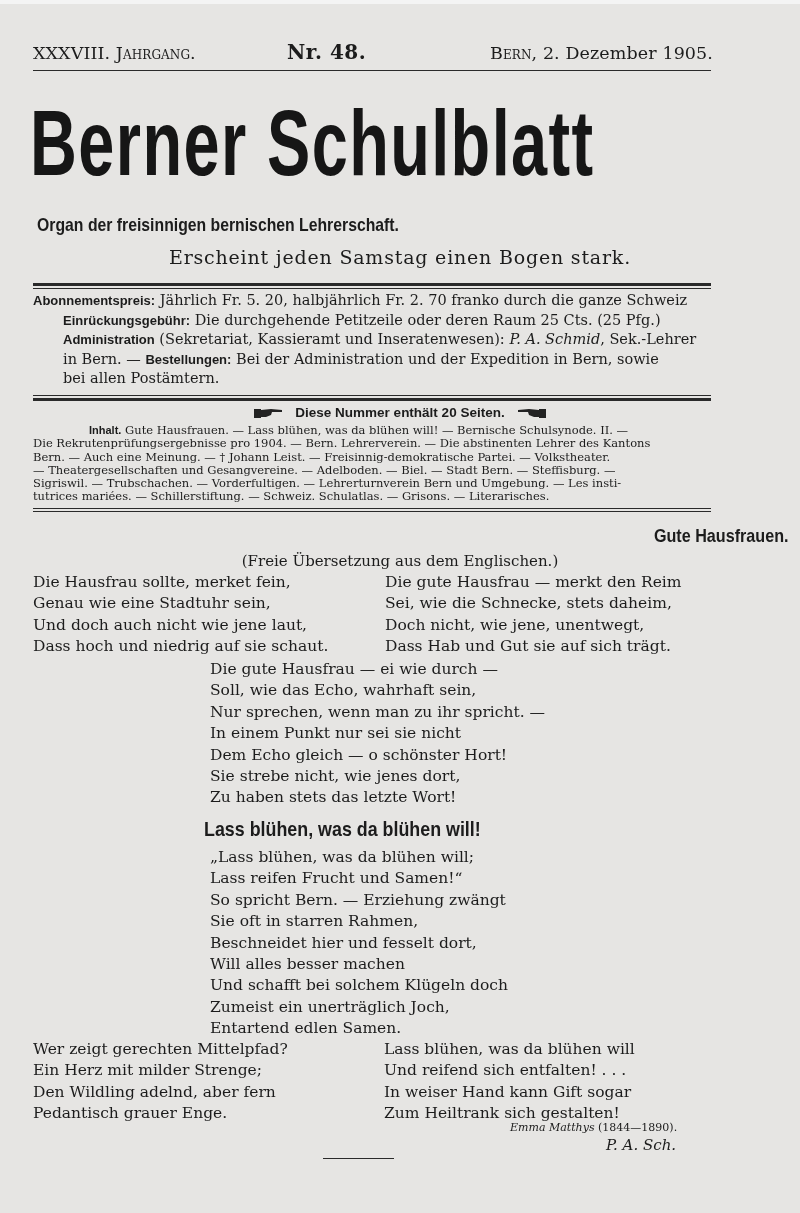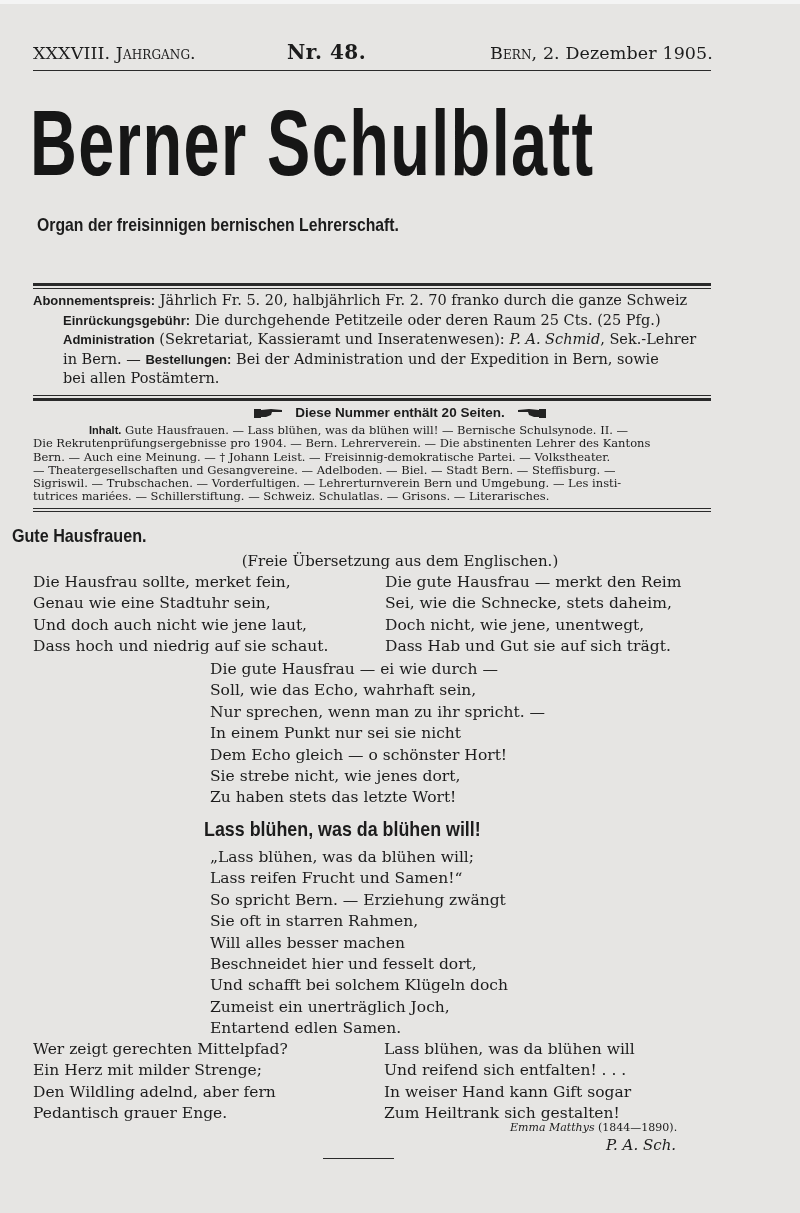--- a/index.html
+++ b/index.html
@@ -67,21 +67,21 @@
   .hand { display:inline-block; width: 30px; height: 12px; vertical-align: middle; margin: 0 8px; }
   .contents {
     left: 33px; top: 424px; width: 680px;
     font-size: 11.5px; line-height: 13.3px; white-space: normal;
   }
   .contents .line { white-space: nowrap; }
   .contents .ind { padding-left: 56px; }
 
   
   .title {
-    left: 0; width: 800px; text-align: left;
+    left: 0; width: 800px; text-align: right;
     font-family: "Liberation Sans", "DejaVu Sans", sans-serif;
     font-weight: bold; font-size: 19px;
   }
   .title span { display:inline-block; transform: scaleX(0.85); }
   .subtitle { left:0; width:800px; text-align:center; top: 552px; font-size: 15px; }
   .verse { font-size: 15.5px; line-height: 21.4px; }
   .verse div { white-space: nowrap; }
   .col-l { left: 33px; }
   .col-r { left: 385px; }
   .col-c { left: 210px; }
@@ -101,20 +101,21 @@
   </div>
   <div class="abs hdr hdr-mid">Nr. 48.</div>
   <div class="abs hdr hdr-right">
     <span class="sc">Bern,</span>
     <span>2. Dezember 1905.</span>
   </div>
   <div class="rule" style="left:33px; top:70px; width:678px; height:1px;"></div>
 
   <div class="abs masthead">Berner Schulblatt</div>
   <div class="abs organ"><span>Organ der freisinnigen bernischen Lehrerschaft.</span></div>
+  <div class="abs erscheint">Erscheint jeden Samstag einen Bogen stark.</div>
 
   <div class="rule" style="left:33px; top:283px; width:678px; height:3px;"></div>
   <div class="rule" style="left:33px; top:288px; width:678px; height:1px;"></div>
 
   <div class="abs info">
     <div class="line">
       <span class="lbl">Abonnementspreis:</span><span> Jährlich Fr. 5. 20, halbjährlich Fr. 2. 70 franko durch die ganze Schweiz</span>
     </div>
     <div class="line ind">
       <span class="lbl">Einrückungsgebühr:</span><span> Die durchgehende Petitzeile oder deren Raum 25 Cts. (25 Pfg.)</span>
@@ -180,22 +181,22 @@
     <div>Zu haben stets das letzte Wort!</div>
   </div>
 
   <div class="abs title" style="top:817px; left:204px; width:auto; text-align:center; font-size:21px;"><span style="transform-origin:left;">Lass blühen, was da blühen will!</span></div>
 
   <div class="abs verse col-c" style="top:847px;">
     <div>„Lass blühen, was da blühen will;</div>
     <div>Lass reifen Frucht und Samen!“</div>
     <div>So spricht Bern. — Erziehung zwängt</div>
     <div>Sie oft in starren Rahmen,</div>
+    <div>Beschneidet hier und fesselt dort,</div>
     <div>Will alles besser machen</div>
-    <div>Beschneidet hier und fesselt dort,</div>
     <div>Und schafft bei solchem Klügeln doch</div>
     <div>Zumeist ein unerträglich Joch,</div>
     <div>Entartend edlen Samen.</div>
   </div>
 
   <div class="abs verse col-l" style="top:1039px;">
     <div>Wer zeigt gerechten Mittelpfad?</div>
     <div>Ein Herz mit milder Strenge;</div>
     <div>Den Wildling adelnd, aber fern</div>
     <div>Pedantisch grauer Enge.</div>

